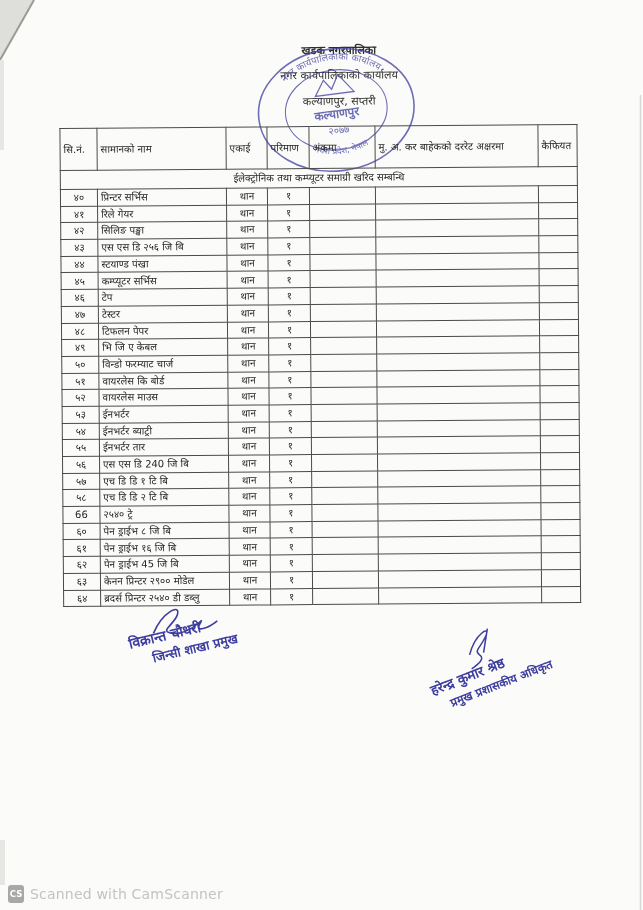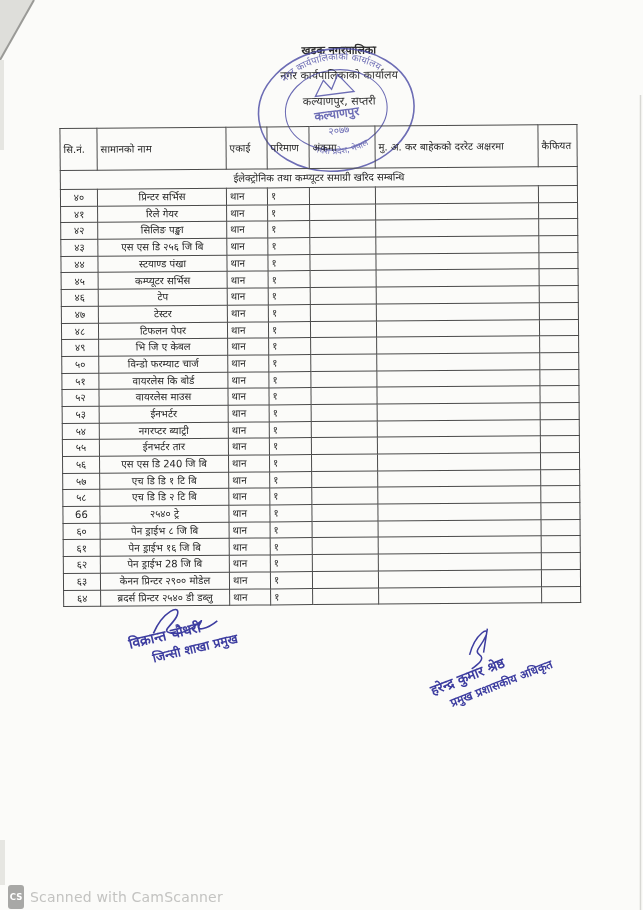--- a/index.html
+++ b/index.html
@@ -33,40 +33,40 @@
     line-height:1.15;padding:0 3px;
   }
   table.req thead tr{height:42px;}
   table.req th{font-weight:normal;text-align:left;vertical-align:middle;}
   th.col-rate-figures{vertical-align:bottom;text-align:center;padding-bottom:2px;}
   th.col-remarks{text-align:center;border-radius:17px;}
   tr.section-row{height:19px;}
   tr.section-row td{text-align:center;font-size:10px;}
   tbody.items tr{height:16.7px;}
   td.cell-sn{text-align:center;padding-right:4px;}
-  td.cell-name{text-align:center;}
-  td.cell-unit,td.cell-qty{margin-top:22px;}
+  td.cell-name{text-align:left;}
+  td.cell-unit,td.cell-qty{text-align:center;margin-top:22px;}
   
   .sig-ink{color:#3d3da0;}
   .sig-left-block{position:absolute;left:128px;top:620px;transform:rotate(-13deg);
                   font-weight:600;}
   .sig-left-name{font-size:14px;}
   .sig-left-title{font-size:12.5px;margin-left:20px;margin-top:2px;}
   .sig-right-block{position:absolute;left:428px;top:660px;transform:rotate(-21deg);
                    font-weight:600;}
   .sig-right-name{font-size:13.5px;}
   .sig-right-title{font-size:11.5px;margin-left:14px;margin-top:2px;}
   .scribble{position:absolute;pointer-events:none;}
   .scribble-left{left:146px;top:602px;}
   .scribble-right{left:456px;top:624px;}
   
   .artifacts{position:absolute;inset:0;pointer-events:none;}
   
   .cam{position:absolute;left:8px;top:885px;display:flex;align-items:center;gap:6px;}
-  .cam-badge{width:16px;height:24px;border-radius:3px;background:#a8a8a6;color:#ffffff;
+  .cam-badge{width:16px;height:18px;border-radius:3px;background:#a8a8a6;color:#ffffff;
              font-size:8.5px;font-weight:bold;display:flex;align-items:center;justify-content:center;}
   .cam-label{font-size:14px;color:#c3c3c1;letter-spacing:.2px;}
 </style>
 </head>
 <body>
 
 <svg class="artifacts" width="643" height="910" viewBox="0 0 643 910">
   <polygon points="0,0 34,0 0,60" fill="#dededa"></polygon>
   <line x1="34" y1="0" x2="0" y2="60" stroke="#9a9a97" stroke-width="2"></line>
   <rect x="0" y="60" width="4" height="90" fill="#e6e6e2"></rect>
@@ -246,21 +246,21 @@
           <td class="cell-sn">५३</td>
           <td class="cell-name">ईनभर्टर</td>
           <td class="cell-unit">थान</td>
           <td class="cell-qty">१</td>
           <td class="cell-rate-figures"></td>
           <td class="cell-rate-words"></td>
           <td class="cell-remarks"></td>
         </tr>
         <tr>
           <td class="cell-sn">५४</td>
-          <td class="cell-name">नगरप्टर ब्याट्री</td>
+          <td class="cell-name">ईनभर्टर ब्याट्री</td>
           <td class="cell-unit">थान</td>
           <td class="cell-qty">१</td>
           <td class="cell-rate-figures"></td>
           <td class="cell-rate-words"></td>
           <td class="cell-remarks"></td>
         </tr>
         <tr>
           <td class="cell-sn">५५</td>
           <td class="cell-name">ईनभर्टर तार</td>
           <td class="cell-unit">थान</td>
@@ -318,21 +318,21 @@
           <td class="cell-sn">६१</td>
           <td class="cell-name">पेन ड्राईभ १६ जि बि</td>
           <td class="cell-unit">थान</td>
           <td class="cell-qty">१</td>
           <td class="cell-rate-figures"></td>
           <td class="cell-rate-words"></td>
           <td class="cell-remarks"></td>
         </tr>
         <tr>
           <td class="cell-sn">६२</td>
-          <td class="cell-name">पेन ड्राईभ 28 जि बि</td>
+          <td class="cell-name">पेन ड्राईभ 45 जि बि</td>
           <td class="cell-unit">थान</td>
           <td class="cell-qty">१</td>
           <td class="cell-rate-figures"></td>
           <td class="cell-rate-words"></td>
           <td class="cell-remarks"></td>
         </tr>
         <tr>
           <td class="cell-sn">६३</td>
           <td class="cell-name">केनन प्रिन्टर २९०० मोडेल</td>
           <td class="cell-unit">थान</td>

